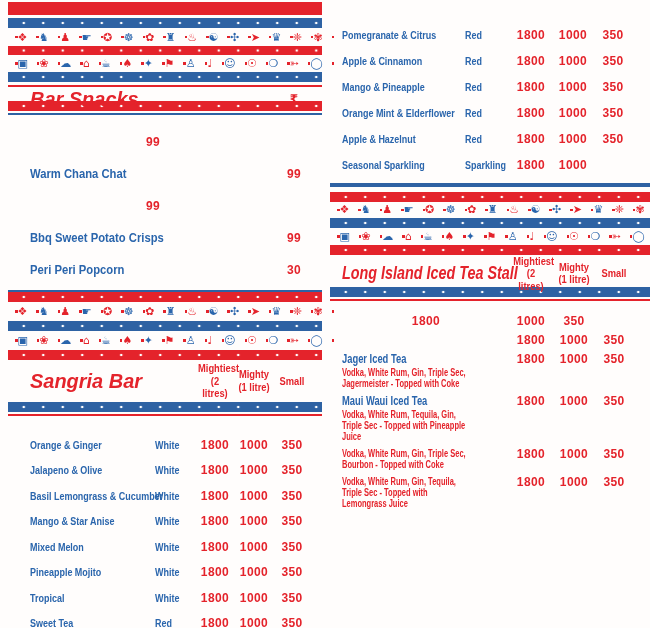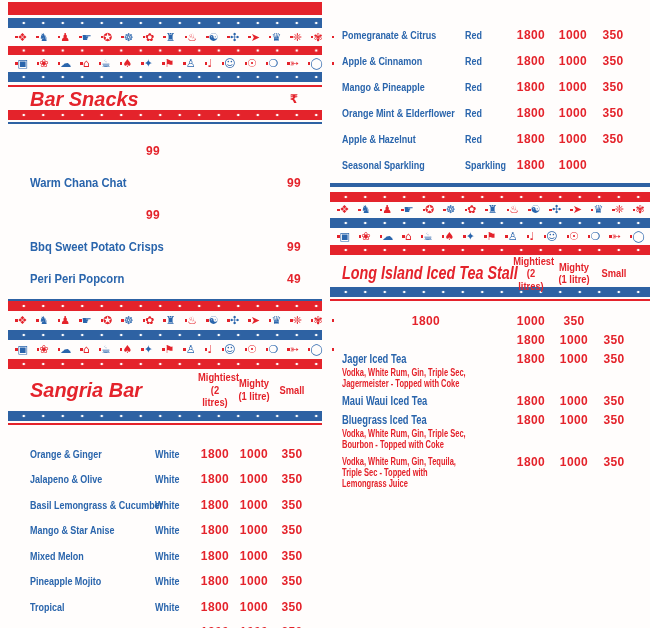--- a/index.html
+++ b/index.html
@@ -215,21 +215,21 @@
         <span class="iu">
           <span class="ic" style="color: rgb(42, 101, 172);">◯</span>
           <span class="idot"></span>
         </span>
       </div>
 
     <div class="bar bar-dots-blue"></div>
     <div class="gap3"></div>
     <div class="rule-red"></div>
 
-    <div class="inner snack-grid section-head" style="height:23px">
+    <div class="inner snack-grid section-head" style="height:14px">
       <span class="head-title">Bar Snacks</span>
       <span class="rupee">₹</span>
     </div>
 
     <div class="bar bar-dots-red"></div>
     <div class="gap2"></div>
     <div class="rule-blue"></div>
 
     <div class="inner mt11">
 
@@ -242,21 +242,21 @@
       </div>
         <div class="snack-row snack-grid">
         <div class="price">99</div>
       </div>
         <div class="snack-row snack-grid">
         <div class="snack-name"><span class="cond9">Bbq Sweet Potato Crisps</span></div>
         <div class="price">99</div>
       </div>
         <div class="snack-row snack-grid">
         <div class="snack-name"><span class="cond9">Peri Peri Popcorn</span></div>
-        <div class="price">49</div>
+        <div class="price">30</div>
       </div>
       </div>
 
     <div class="gap4"></div>
     <div class="rule-blue"></div>
     <div class="bar bar-dots-red"></div>
 
     <div class="icon-strip" style="height:19px">
 
     <span class="iu">
@@ -695,28 +695,29 @@
           <div class="li-desc"><span class="cond2">Vodka, White Rum, Gin, Triple Sec,
 Jagermeister - Topped with Coke</span></div>
         </div>
         <div class="price">1800</div>
         <div class="price">1000</div>
         <div class="price">350</div>
       </div>
         <div class="li-row li-grid">
         <div>
           <div class="li-name"><span class="cond">Maui Waui Iced Tea</span></div>
+          <div class="li-desc"><span class="cond2">Vodka, White Rum, Tequila, Gin,
+Triple Sec - Topped with Pineapple Juice</span></div>
         </div>
         <div class="price">1800</div>
         <div class="price">1000</div>
         <div class="price">350</div>
       </div>
         <div class="li-row li-grid">
         <div>
-          <div class="li-name"><span class="cond">Bluegrass Iced Tea</span></div>
           <div class="li-desc"><span class="cond2">Vodka, White Rum, Gin, Triple Sec,
 Bourbon - Topped with Coke</span></div>
         </div>
         <div class="price">1800</div>
         <div class="price">1000</div>
         <div class="price">350</div>
       </div>
         <div class="li-row li-grid">
         <div>
           <div class="li-desc"><span class="cond2">Vodka, White Rum, Gin, Tequila,

